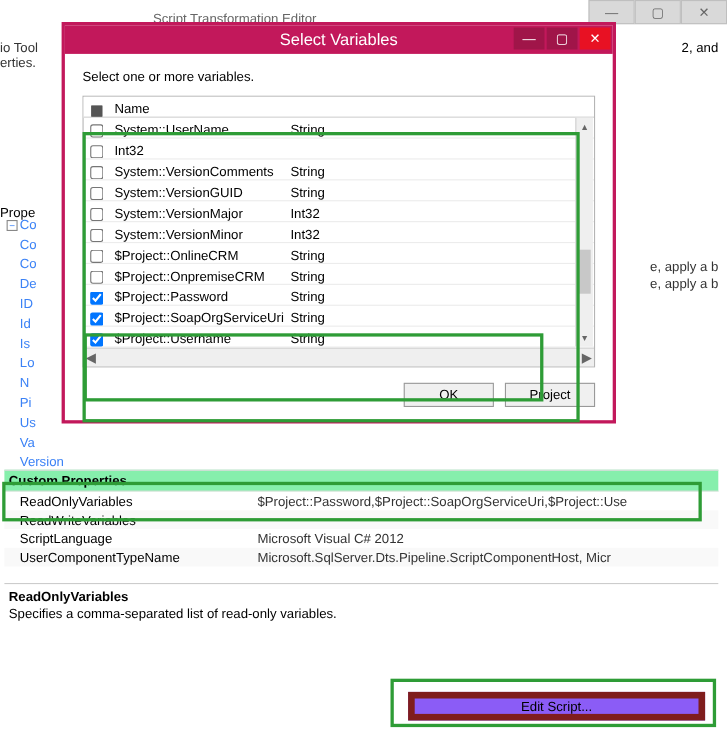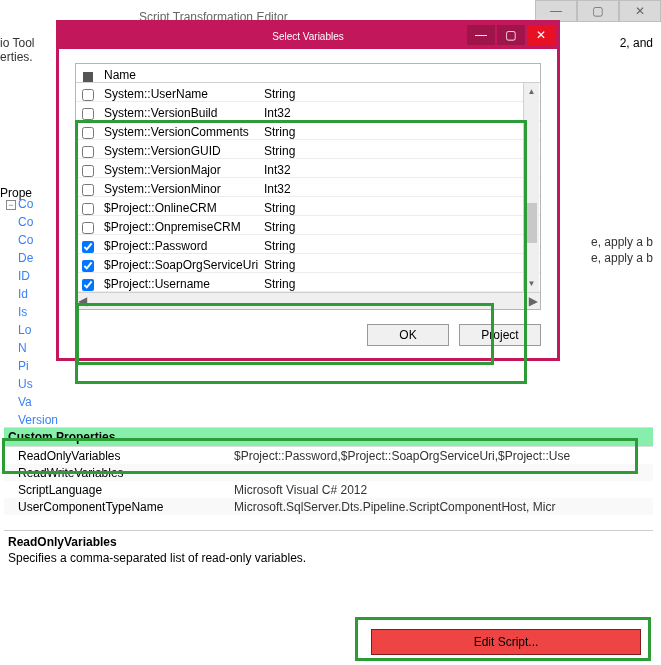--- a/index.html
+++ b/index.html
@@ -17,21 +17,21 @@
 .bg-sidebar { position: absolute; top: 195px; left: 4px; width: 56px; }
 .bg-sidebar div { padding: 2px 0 2px 14px; color: #3b82f6; white-space: nowrap; overflow: hidden; }
 .bg-sidebar .hd { padding-left: 2px; font-weight: normal; }
 .bg-sidebar .collapse { display: inline-block; width: 10px; border: 1px solid #888; text-align: center; line-height: 8px; font-size: 9px; margin-right: 2px; }
 .bg-right { position: absolute; top: 235px; right: 8px; color: #333; }
 .bg-right div { height: 16px; }
 
 
 .modal { position: absolute; top: 20px; left: 56px; width: 504px; background: #fff; border: 3px solid #c2185b; }
 .mtitlebar { height: 26px; background: #c2185b; display: flex; align-items: center; justify-content: center; position: relative; }
-.mtitlebar .title { color: #fff; font-size: 10px; }
+.mtitlebar .title { color: #fff; font-size: 15px; }
 .mcontrols { position: absolute; right: 2px; top: 2px; display: flex; gap: 2px; }
 .mctrl { width: 28px; height: 20px; display: flex; align-items: center; justify-content: center; color: #fff; font-family: Arial; }
 .mctrl.min,.mctrl.max { background: #a01549; }
 .mctrl.close { background: #e81123; }
 .mbody { padding: 14px 16px 12px 16px; }
 .mprompt { margin-bottom: 10px; }
 
 .grid { border: 1px solid #b5b5b5; position: relative; }
 .ghdr, .grow { display: flex; align-items: flex-end; height: 19px; }
 .ghdr { background: #fff; border-bottom: 1px solid #d0d0d0; }
@@ -64,21 +64,21 @@
 .props .prow { display: flex; height: 17px; align-items: center; background: #fff; }
 .props .prow.alt { background: #f9f9f9; }
 .props .pname { width: 230px; padding-left: 14px; }
 .props .pval { flex: 1; color: #333; white-space: nowrap; overflow: hidden; }
 .green-box3 { position: absolute; border: 3px solid #2e9c36; pointer-events: none; top: 438px; left: 2px; width: 636px; height: 36px; }
 
 .desc { position: absolute; top: 530px; left: 4px; right: 8px; border-top: 1px solid #ccc; padding: 4px 4px; }
 .desc .dtitle { font-weight: bold; margin-bottom: 2px; }
 
 .editbar { position: absolute; bottom: 10px; right: 20px; }
-.editbtn { width: 270px; height: 26px; border: 1px solid #7f1d1d; background: #ef4444; display: flex; align-items: center; justify-content: center; }
+.editbtn { width: 270px; height: 26px; border: 6px solid #7f1d1d; background: #8b5cf6; display: flex; align-items: center; justify-content: center; }
 .green-box4 { position: absolute; border: 3px solid #2e9c36; pointer-events: none; bottom: 4px; right: 10px; width: 296px; height: 44px; }
 </style>
 </head>
 <body>
 
 <div class="bw-title">Script Transformation Editor</div>
 <div class="bw-controls">
   <div class="bw-btn">—</div>
   <div class="bw-btn">▢</div>
   <div class="bw-btn">✕</div>
@@ -114,41 +114,41 @@
 <div class="modal">
   <div class="mtitlebar">
     <span class="title">Select Variables</span>
     <div class="mcontrols">
       <div class="mctrl min">—</div>
       <div class="mctrl max">▢</div>
       <div class="mctrl close">✕</div>
     </div>
   </div>
   <div class="mbody">
+    <div class="mprompt">Select one or more variables.</div>
     <div class="grid">
       <div class="ghdr">
         <div class="gh-chk">
             <div class="box"></div>
           </div>
         <div class="gh-name">Name</div>
         <div class="gh-scroll"></div>
       </div>
       <div class="gbody" id="gbody">
           <div class="grow">
             <div class="gc-chk">
               <input type="checkbox" style="">
             </div>
             <div class="gc-name">System::UserName</div>
             <div class="gc-type">String</div>
           </div>
           <div class="grow">
             <div class="gc-chk">
               <input type="checkbox" style="">
             </div>
-            <div class="gc-name">System::VersionBuild</div>
             <div class="gc-type">Int32</div>
           </div>
           <div class="grow">
             <div class="gc-chk">
               <input type="checkbox" style="">
             </div>
             <div class="gc-name">System::VersionComments</div>
             <div class="gc-type">String</div>
           </div>
           <div class="grow">

